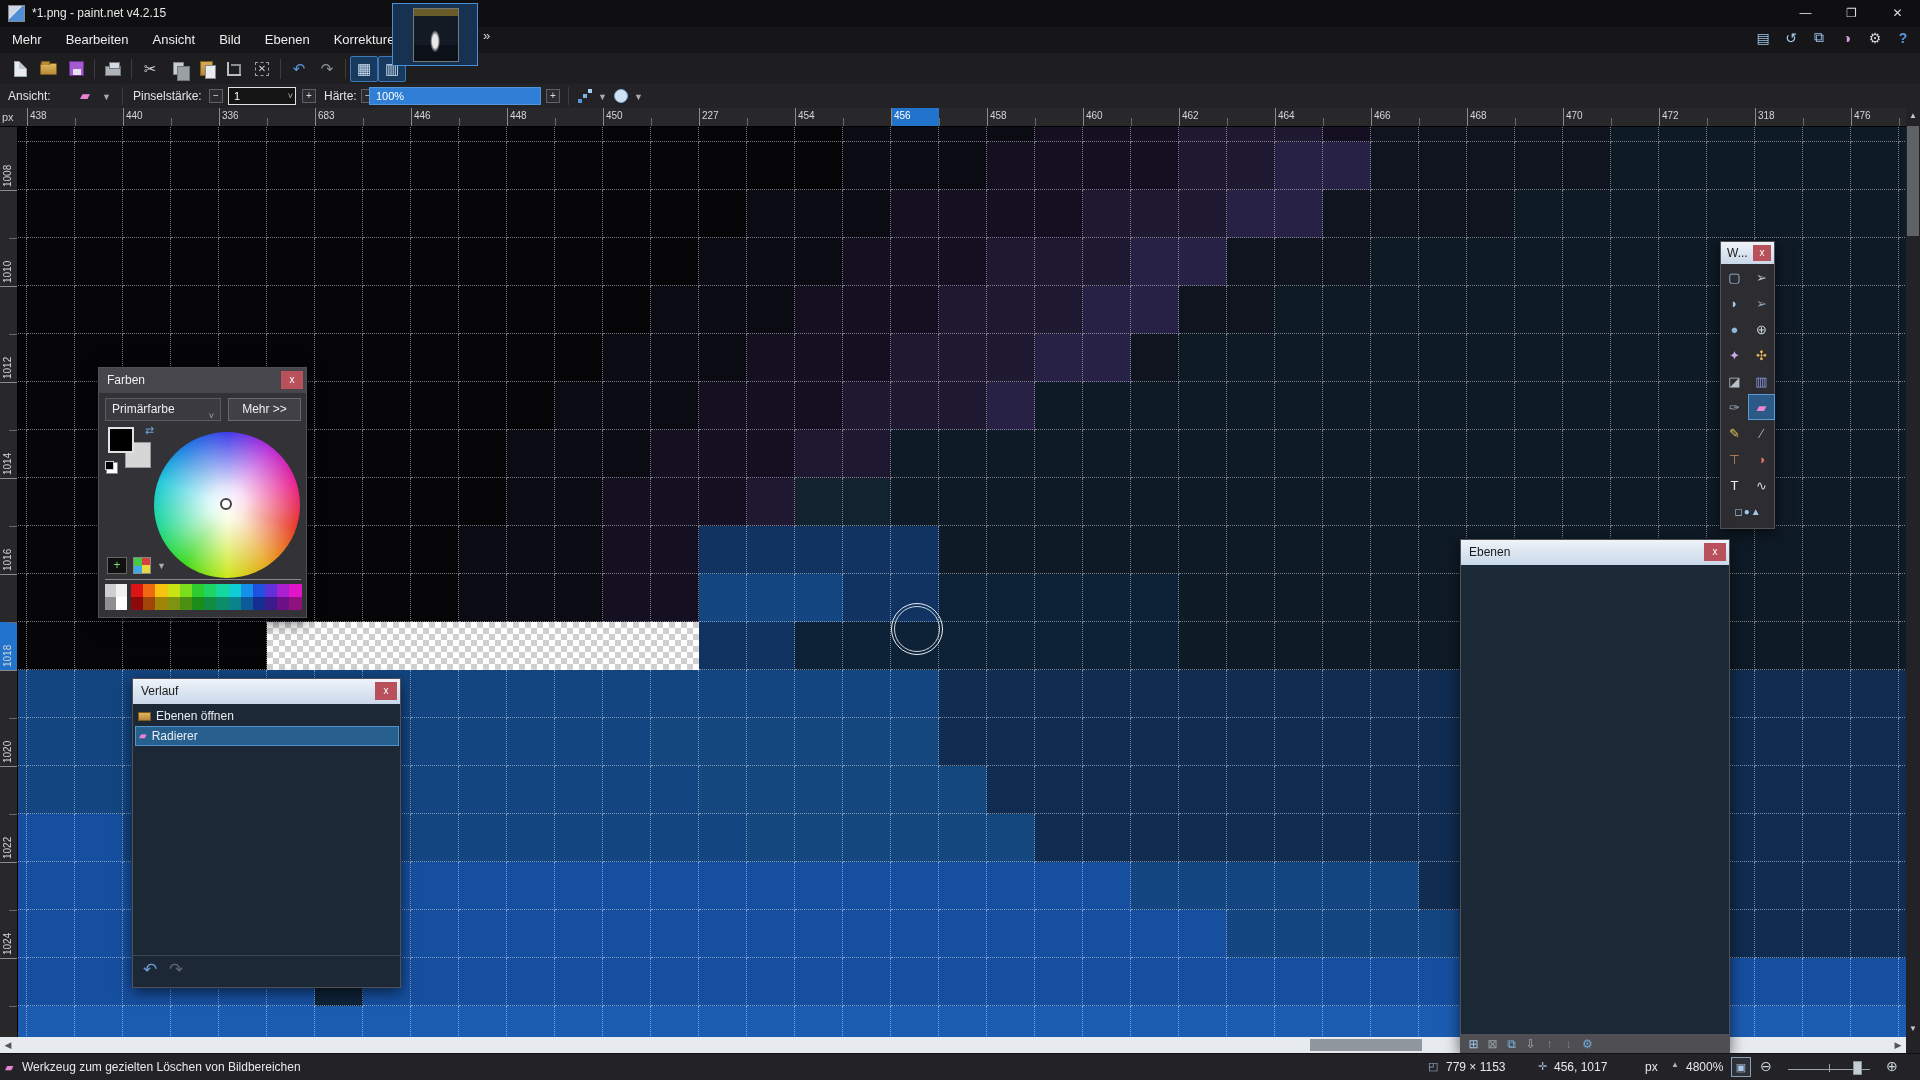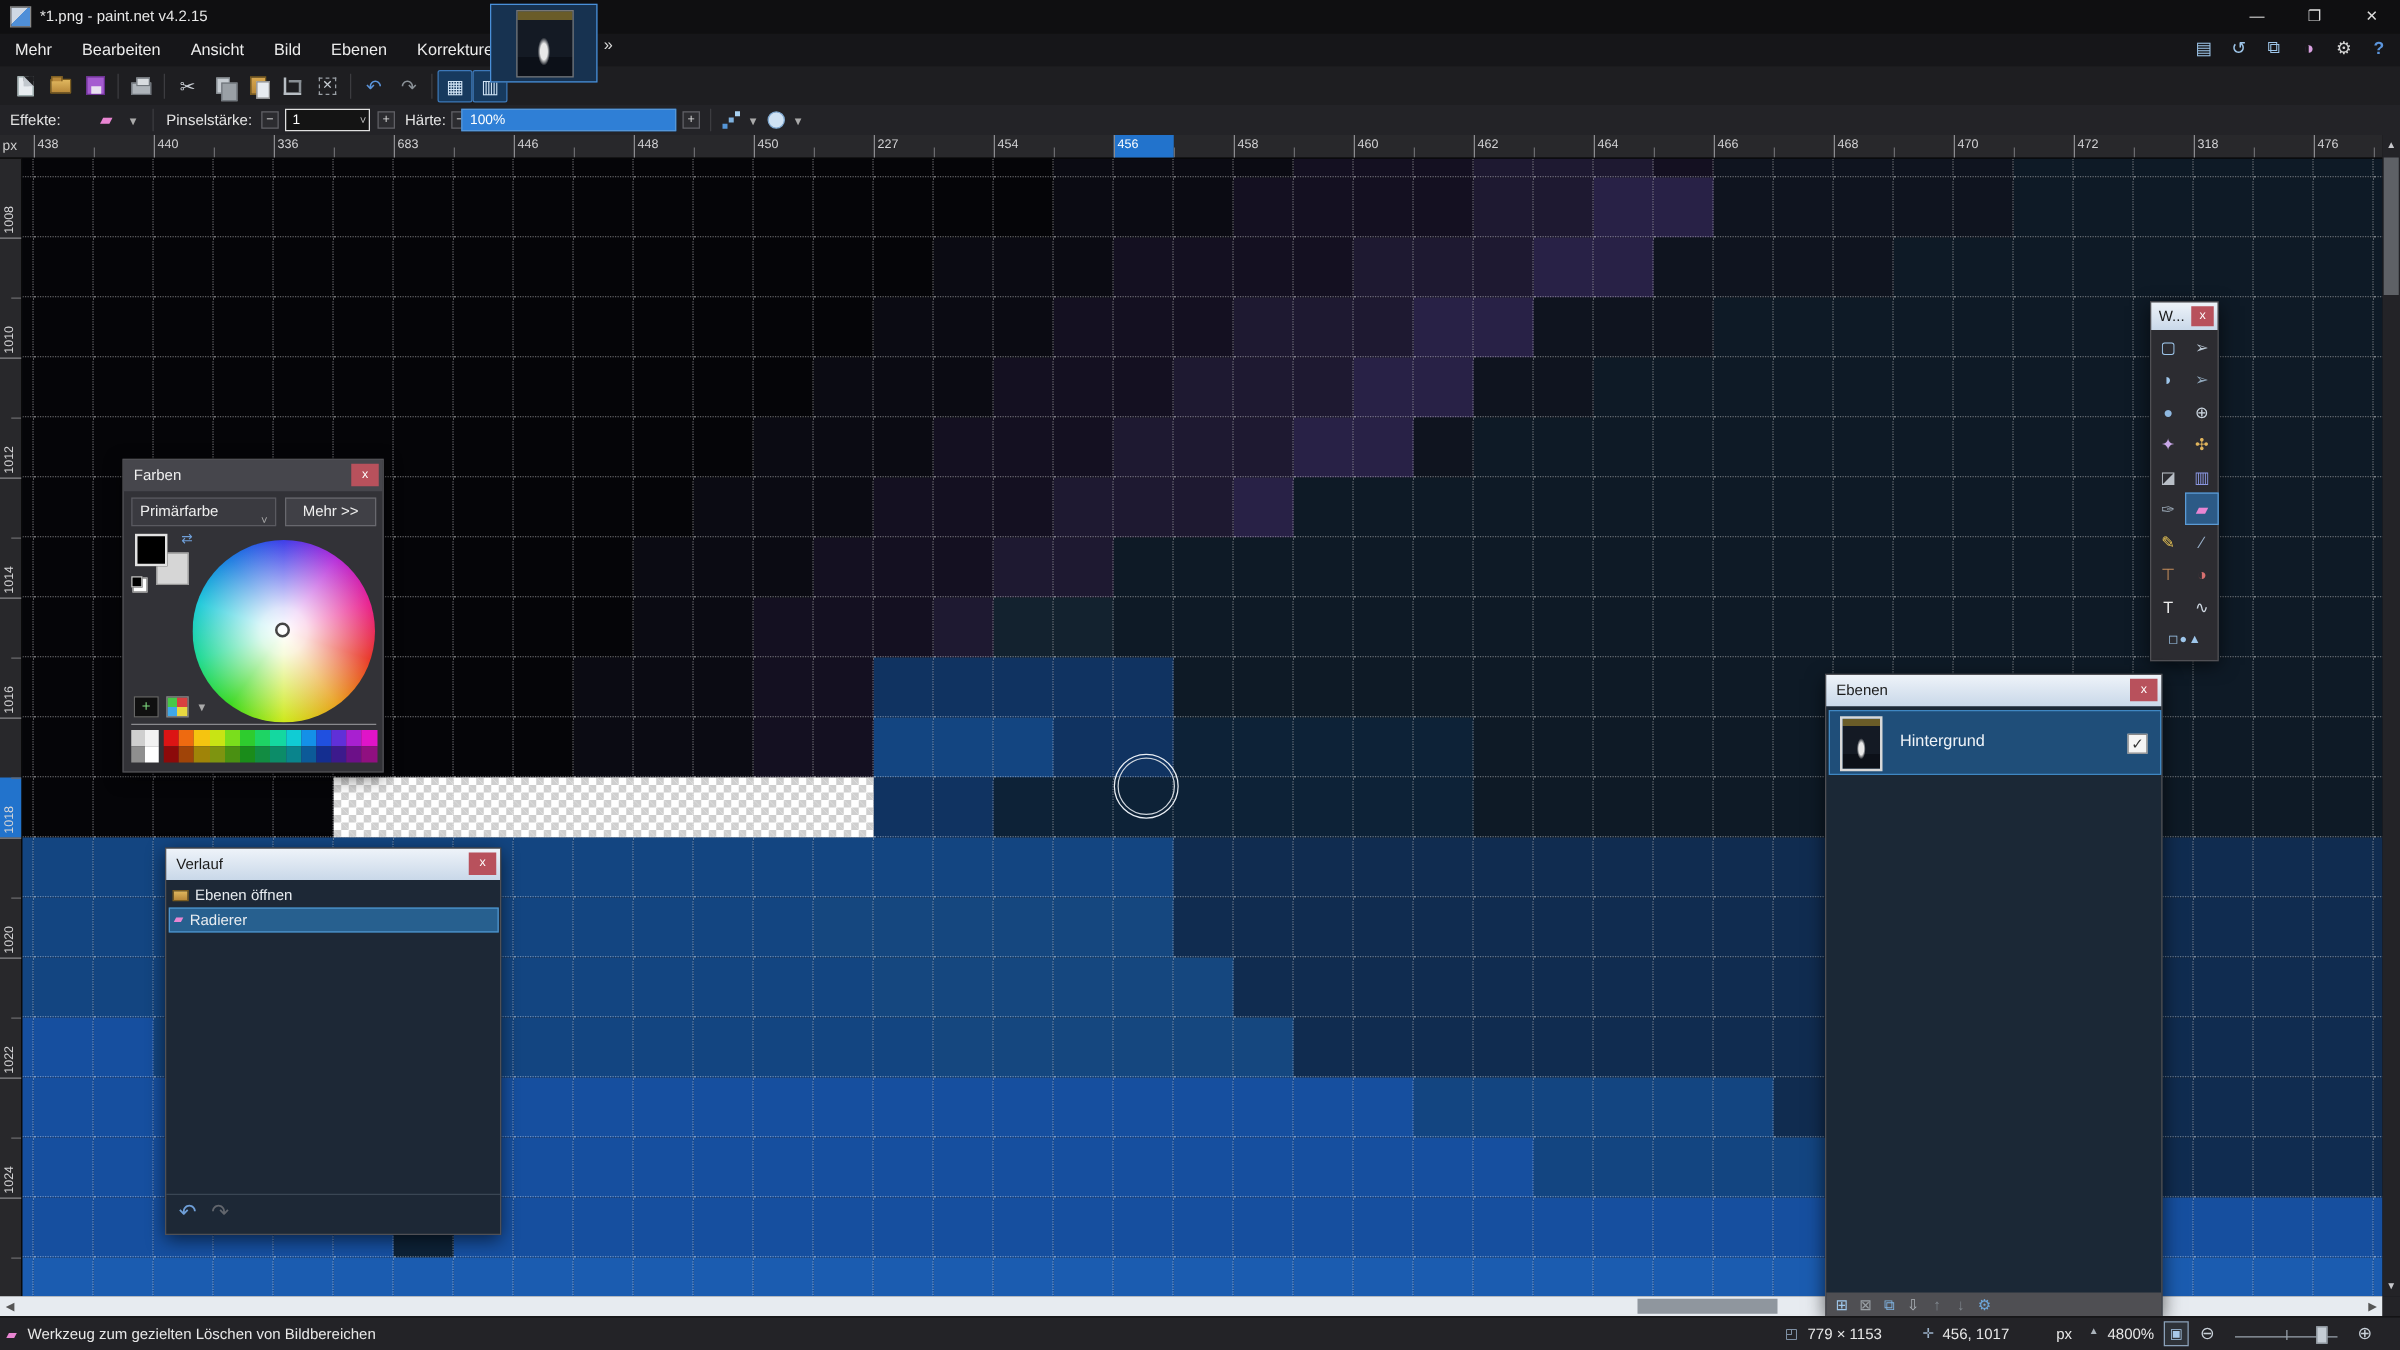--- a/index.html
+++ b/index.html
@@ -232,21 +232,21 @@
       </div>
       <div class="tb-sep"></div>
       <div class="tb-btn" style="color: rgb(91, 149, 220);">↶</div>
       <div class="tb-btn" style="color: rgb(139, 146, 152);">↷</div>
       <div class="tb-sep"></div>
       <div class="tb-btn tb-pressed" style="color: rgb(207, 226, 243);">▦</div>
       <div class="tb-btn tb-pressed" style="color: rgb(207, 226, 243);">▥</div>
     </div>
 
   <div id="optionsbar">
-    <span class="opt" style="left:8px">Effekte:</span>
+    <span class="opt" style="left:8px">Ansicht:</span>
     <span class="opt" style="left:80px; color:#e885d2; font-size:13px">▰</span>
     <span class="drop-chev" style="left:102px; top:8px">▼</span>
     <div class="opt-sep" style="left:122px"></div>
     <span class="opt" style="left:133px">Pinselstärke:</span>
     <div class="mini-btn" style="left:209px">−</div>
     <div id="brush-combo">
       <span>1</span>
       <span class="chev">˅</span>
     </div>
     <div class="mini-btn" style="left:302px">+</div>
@@ -1290,25 +1290,20 @@
         <div class="tool-cell" style="color: rgb(207, 216, 226);">∿</div>
         <div class="tool-cell wide" style="color: rgb(158, 198, 234);">◻●▲</div>
       </div>
   </div>
 
   <div class="fwin" id="win-ebenen">
     <div class="fwin-title-light">
       <span>Ebenen</span>
       <div class="close-x">x</div>
     </div>
-    <div id="layer-row">
-      <div id="layer-thumb"></div>
-      <span id="layer-name">Hintergrund</span>
-      <div id="layer-check">✓</div>
-    </div>
     <div id="ebenen-bottombar">
         <div class="lyr-btn" style="color: rgb(158, 198, 234);">⊞</div>
         <div class="lyr-btn" style="color: rgb(154, 160, 166);">⊠</div>
         <div class="lyr-btn" style="color: rgb(127, 178, 224);">⧉</div>
         <div class="lyr-btn" style="color: rgb(170, 176, 182);">⇩</div>
         <div class="lyr-btn" style="color: rgb(126, 133, 140);">↑</div>
         <div class="lyr-btn" style="color: rgb(126, 133, 140);">↓</div>
         <div class="lyr-btn" style="color: rgb(111, 168, 220);">⚙</div>
       </div>
   </div>

